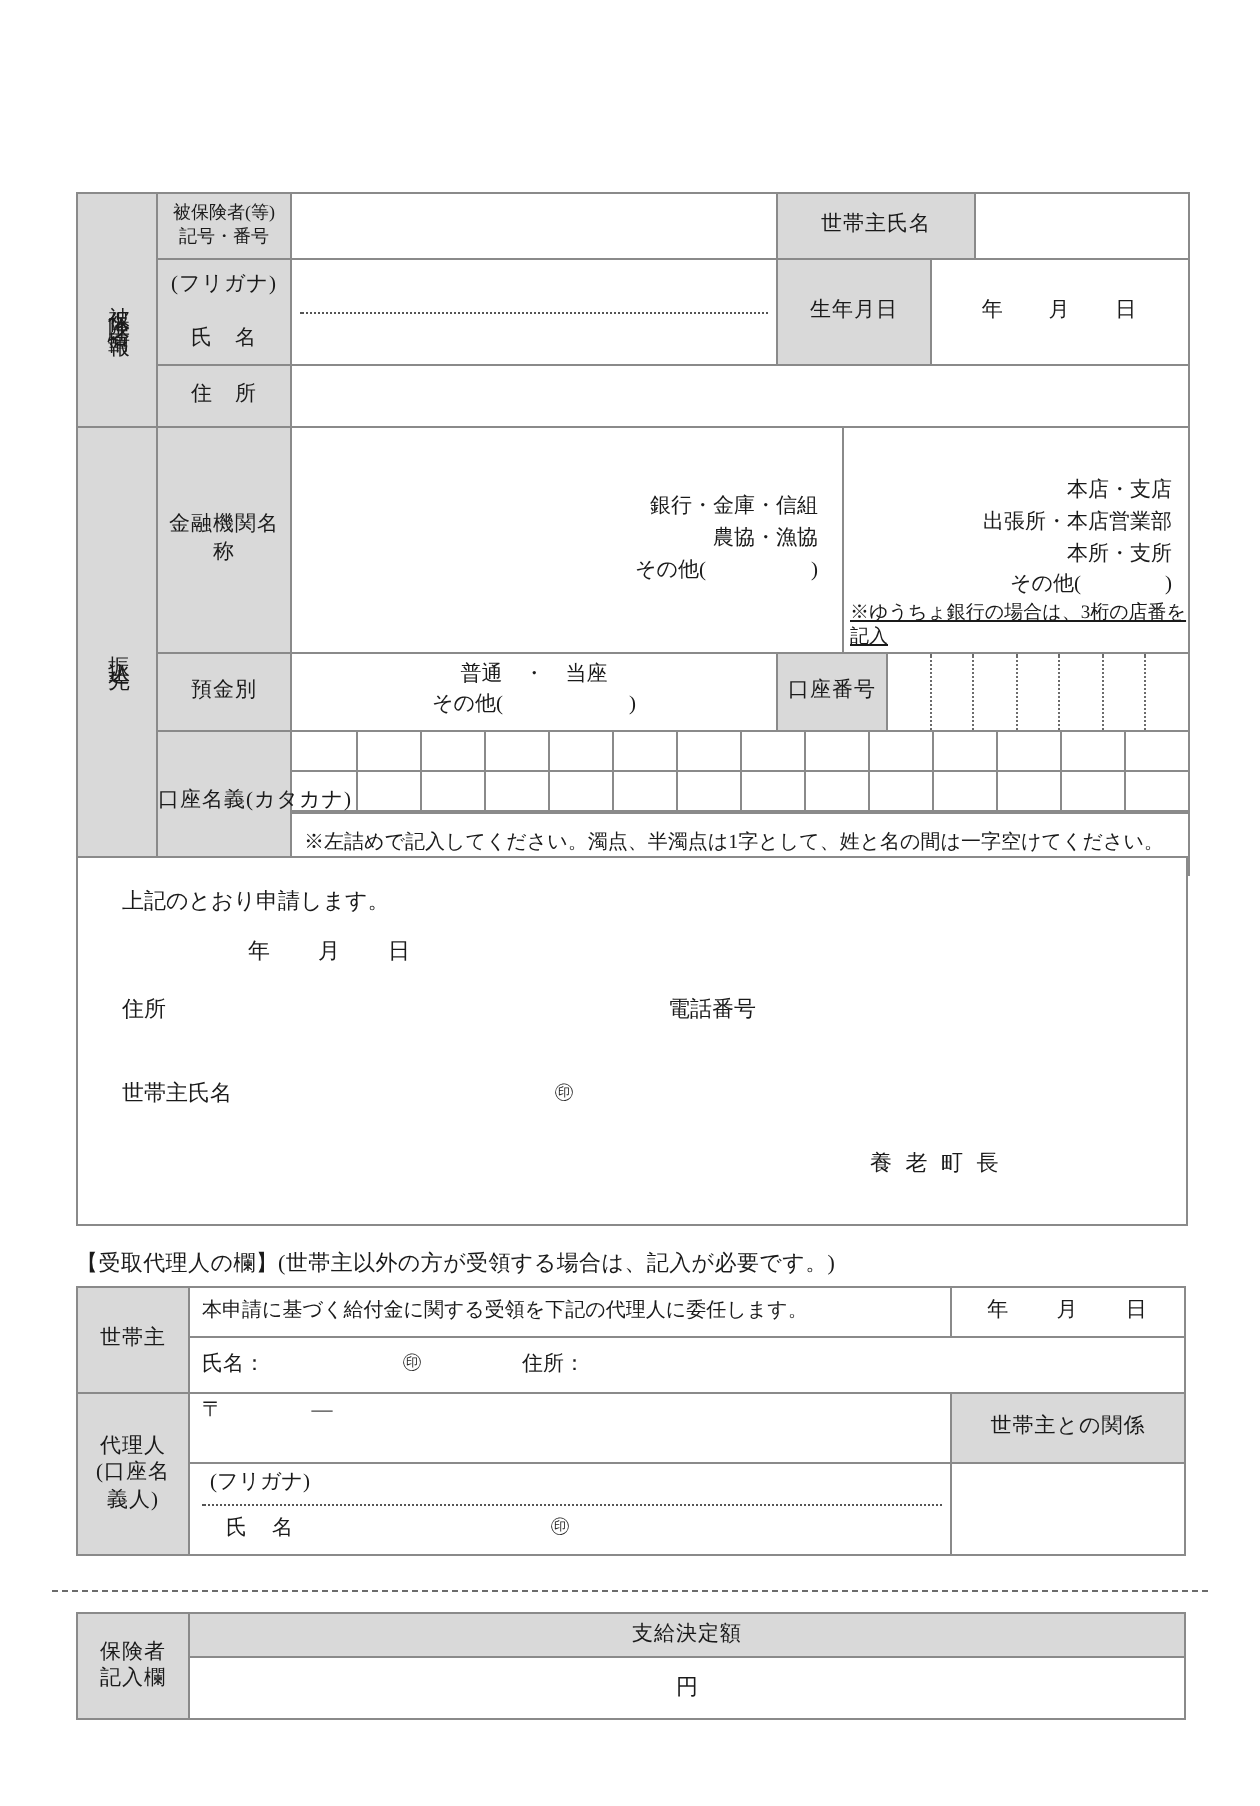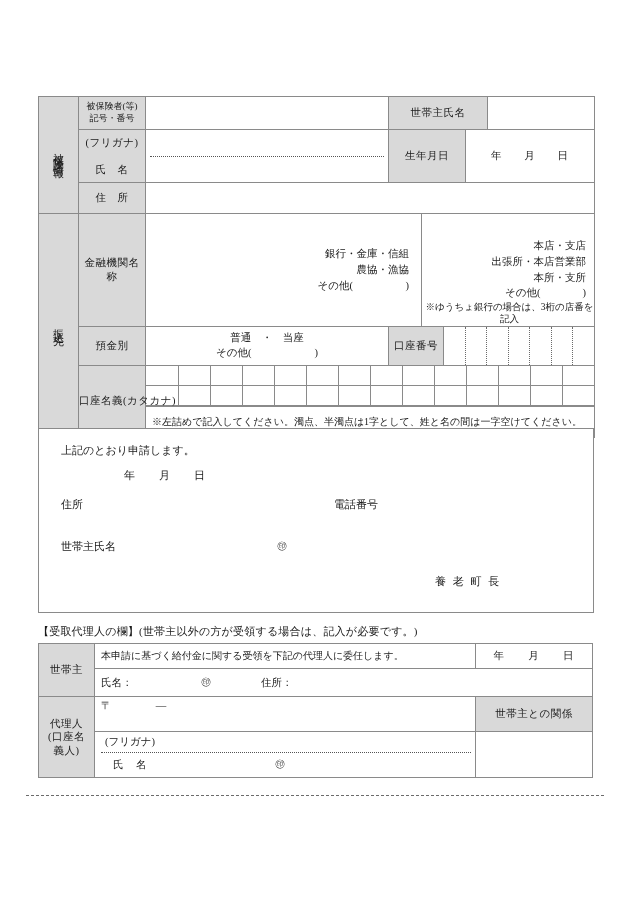--- a/index.html
+++ b/index.html
@@ -157,21 +157,21 @@
     font-size: 10.5px;
   }
   .zip-row {
     text-align: left;
     padding-left: 6px;
     font-size: 10.5px;
     letter-spacing: 1px;
   }
   .cellblock { text-align: left; padding-left: 6px; font-size: 10px; }
   .bank-lines { line-height: 1.5; font-size: 10.5px; }
-  .branch-note { font-size: 9.5px; text-align: center; padding-left: 3px; line-height: 1.3; }
+  .branch-note { font-size: 9.5px; text-align: left; padding-left: 3px; line-height: 1.3; text-decoration: underline; }
 </style>
 </head>
 <body>
 
 <div class="page">
 
 
   <table class="tbl" style="left:38px; top:96px; width:556px;">
     <colgroup>
       <col style="width:40px">
@@ -413,14 +413,36 @@
           <div class="seal" style="position:absolute; left:180px; top:26px;">㊞</div>
         </div>
       </td>
       <td class="white"></td>
     </tr>
   </tbody>
     </table>
 
   <div class="dash-sep" style="left:26px; top:795px; width:578px;"></div>
 
+  <table class="tbl" style="left:38px; top:806px; width:554px;">
+    <colgroup>
+      <col style="width:56px">
+      <col style="width:498px">
+    </colgroup>
+    <tbody>
+        <tr>
+      <td class="shaded" rowspan="2">
+        <div class="lbl">保険者</div>
+        <div class="lbl">記入欄</div>
+      </td>
+      <td class="shaded" style="height:21px;">
+        <span class="lbl">支給決定額</span>
+      </td>
+    </tr>
+    <tr>
+      <td class="white" style="height:30px;">
+        <div style="text-align:center; font-size:11px;">円</div>
+      </td>
+    </tr>
+  </tbody>
+    </table>
 
 </div>
 
 </body></html>

